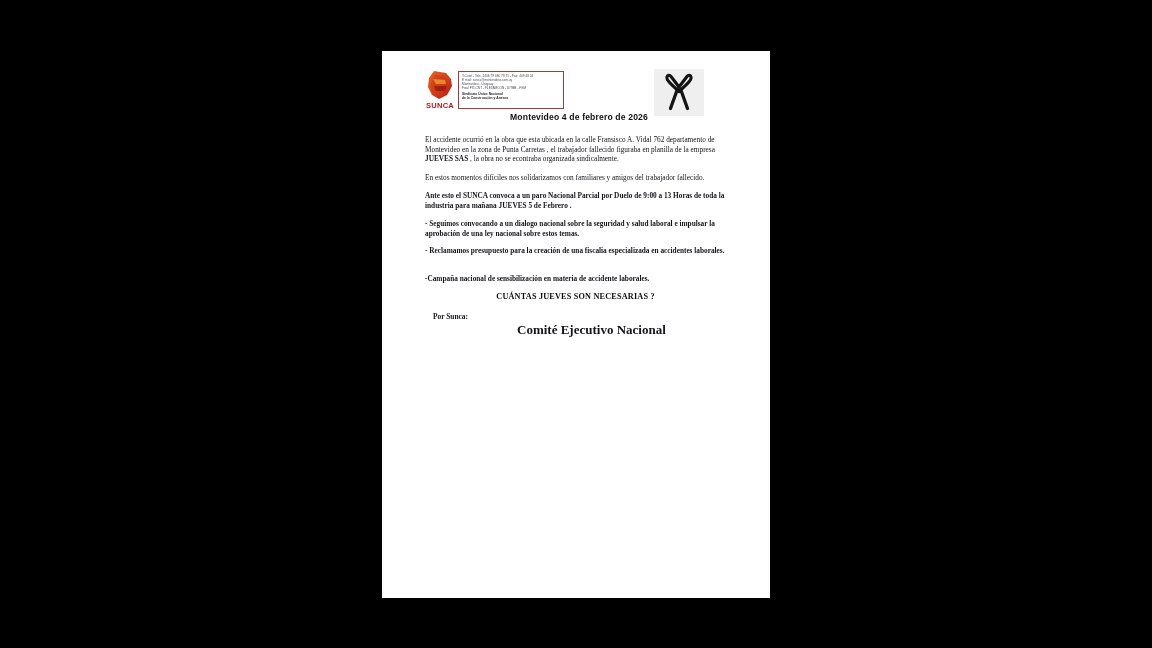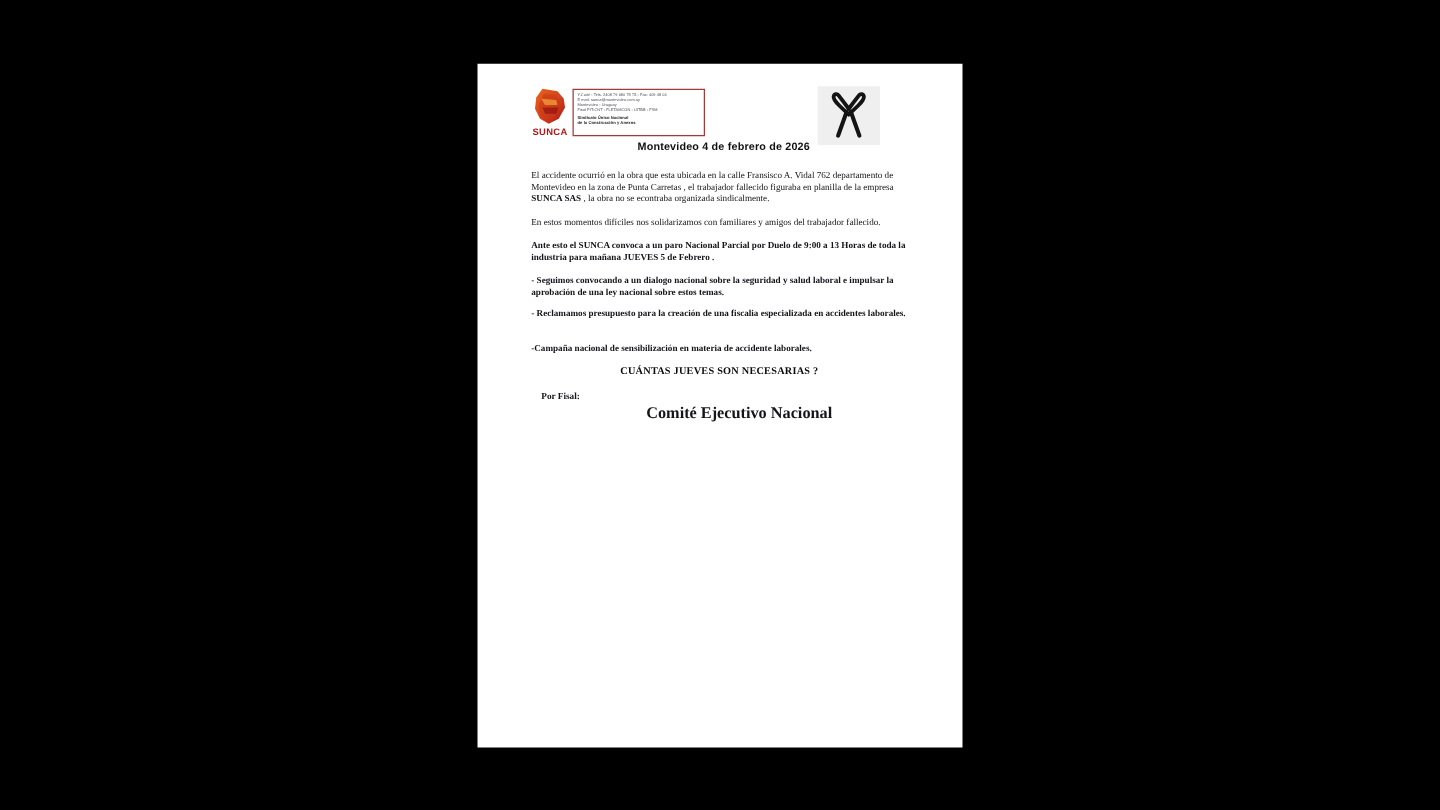--- a/index.html
+++ b/index.html
@@ -226,34 +226,34 @@
         </svg>
       </div>
 
       <div class="dateline">Montevideo 4 de febrero de 2026</div>
     </div>
 
     <div class="body-copy">
 
 
 
-      <p class="para"><span>El accidente ocurrió en la  obra  que esta ubicada en la calle Fransisco A. Vidal 762 departamento de Montevideo en la zona de Punta Carretas , el trabajador fallecido figuraba en planilla de la empresa </span><b>SUNCA  SAS</b><span> , la obra no se econtraba organizada sindicalmente.</span></p>
+      <p class="para"><span>El accidente ocurrió en la  obra  que esta ubicada en la calle Fransisco A. Vidal 762 departamento de Montevideo en la zona de Punta Carretas , el trabajador fallecido figuraba en planilla de la empresa </span><b>JUEVES  SAS</b><span> , la obra no se econtraba organizada sindicalmente.</span></p>
 
       <p class="para">En estos momentos difíciles nos solidarizamos con familiares y amigos del trabajador fallecido.</p>
 
       <p class="para bold">Ante esto el SUNCA convoca a un paro Nacional Parcial por Duelo de 9:00 a 13 Horas de toda la industria para mañana JUEVES 5 de Febrero .</p>
 
 
       <p class="para bullet">- Seguimos convocando a un dialogo nacional sobre la seguridad y salud laboral e impulsar la aprobación de una ley nacional sobre estos temas.</p>
 
       <p class="para bullet-sub">- Reclamamos  presupuesto para  la creación de una fiscalia especializada en accidentes laborales.</p>
 
       <p class="para bullet">-Campaña nacional de sensibilización en materia de accidente laborales.</p>
 
       <div class="headline-q">CUÁNTAS JUEVES SON NECESARIAS ?</div>
 
-      <div class="sign-by">Por Fisal:</div>
+      <div class="sign-by">Por Sunca:</div>
 
       <div class="sign-committee">Comité Ejecutivo Nacional</div>
     </div>
 
   </div>
 </div>
 
 </body></html>

